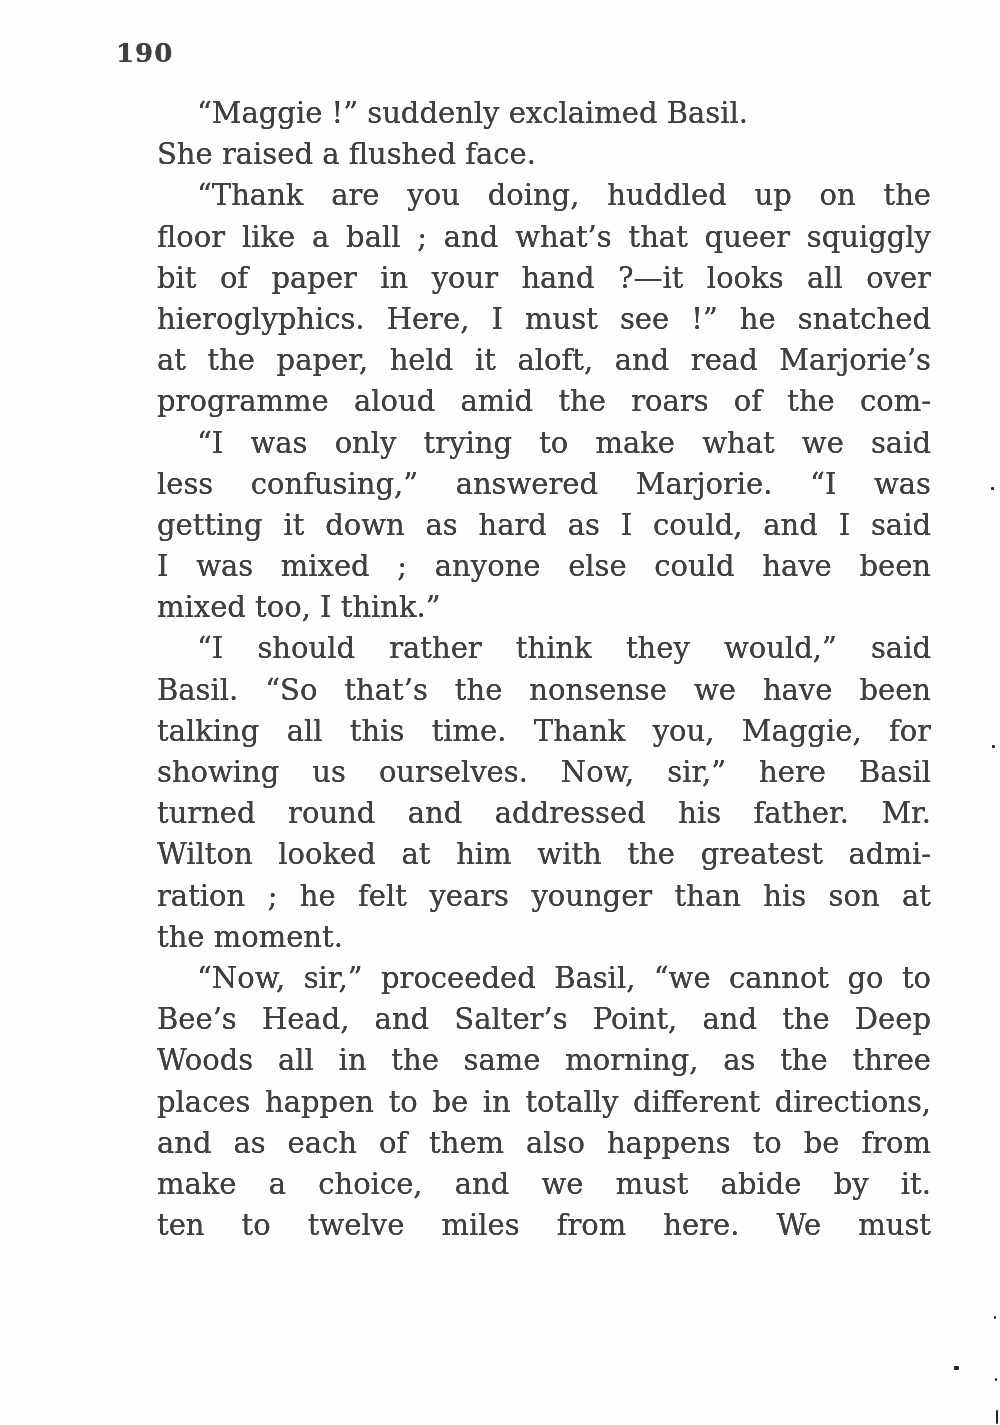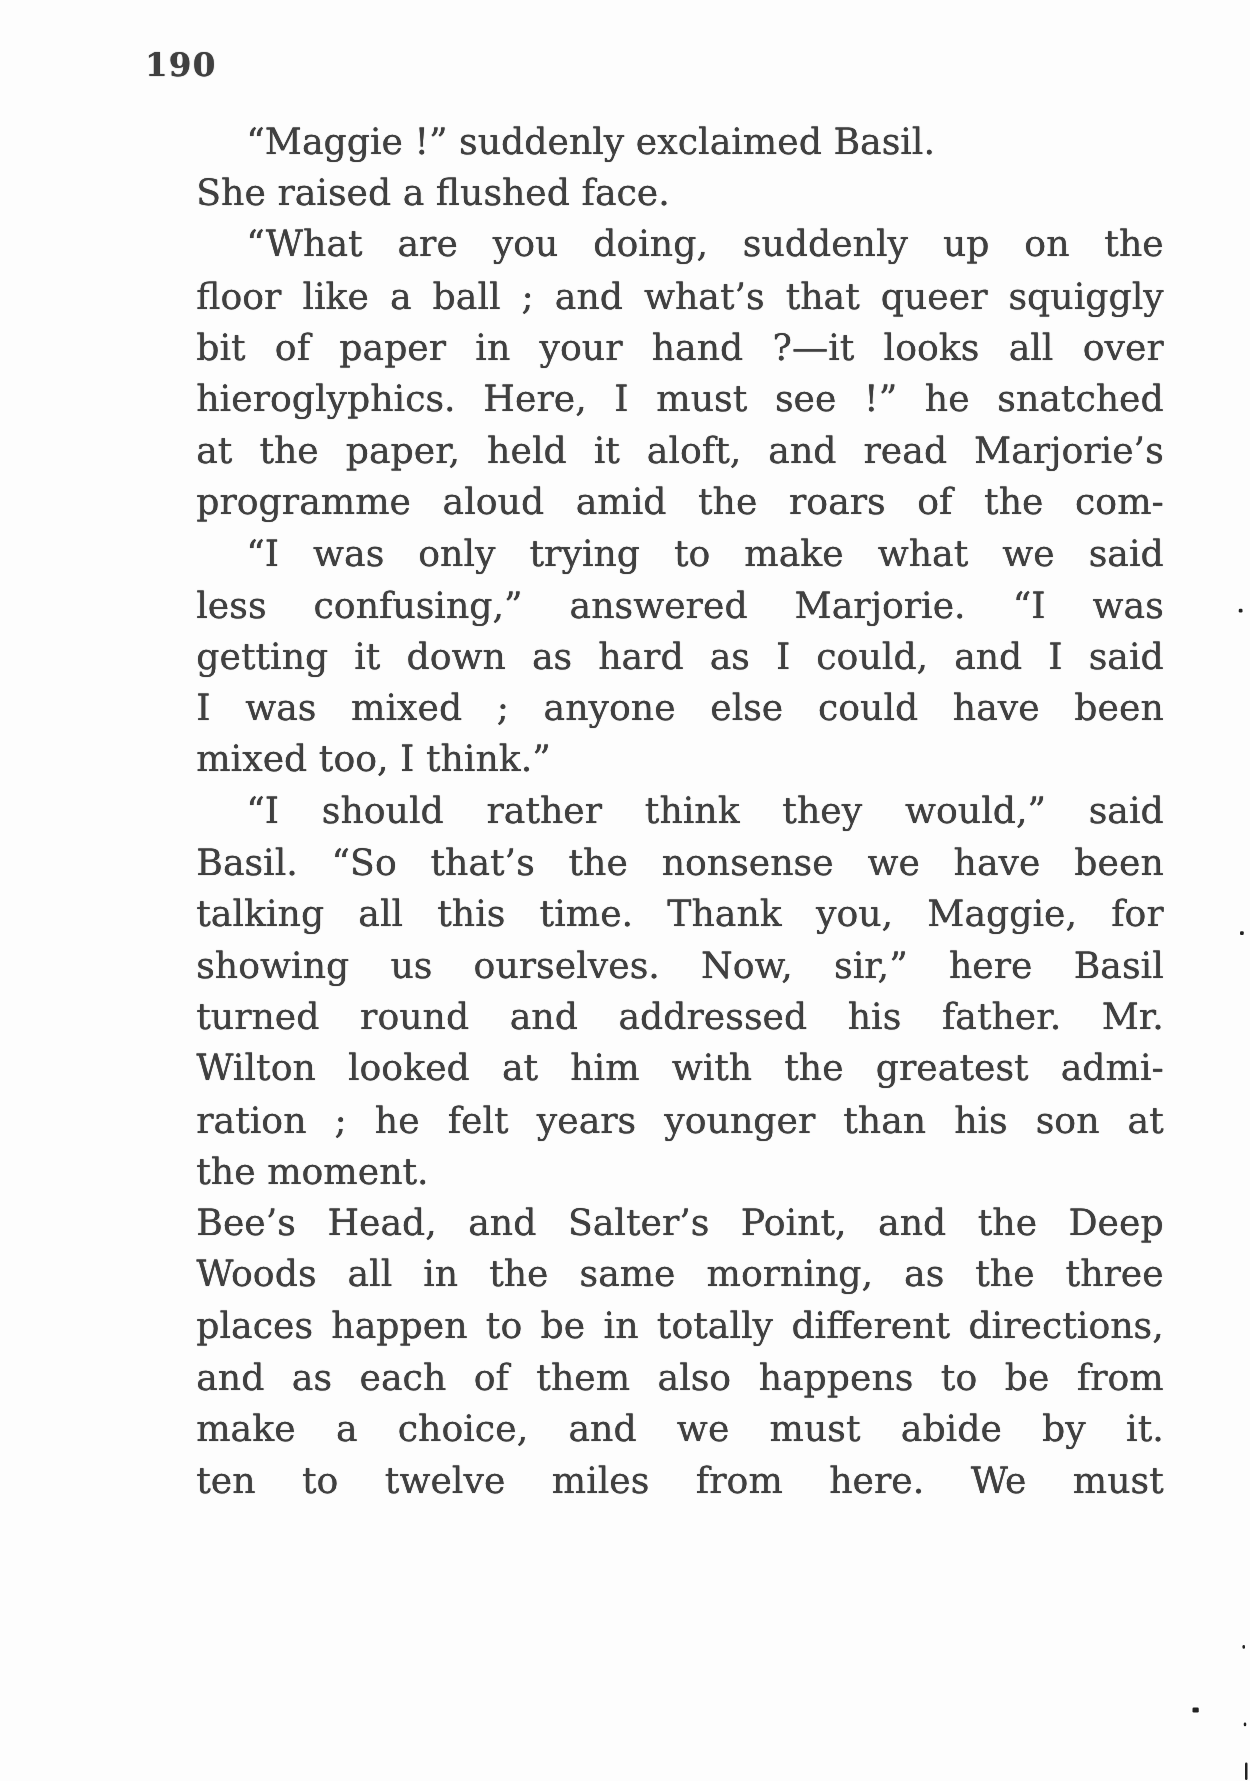--- a/index.html
+++ b/index.html
@@ -79,39 +79,40 @@
 
 <div class="page">
 
   <div class="header">
     <span class="pagenum">190</span>
   </div>
 
   <div class="body-text" id="text-body">
       <div class="line indent flush">“Maggie !” suddenly exclaimed Basil.</div>
       <div class="line flush">She raised a flushed face.</div>
-      <div class="line indent">“What are you doing, suddenly up on the</div>
+      <div class="line indent">“Thank are you doing, huddled up on the</div>
       <div class="line">floor like a ball ; and what’s that queer squiggly</div>
       <div class="line">bit of paper in your hand ?—it looks all over</div>
       <div class="line">hieroglyphics. Here, I must see !” he snatched</div>
       <div class="line">at the paper, held it aloft, and read Marjorie’s</div>
       <div class="line">programme aloud amid the roars of the com-</div>
       <div class="line indent">“I was only trying to make what we said</div>
       <div class="line">less confusing,” answered Marjorie. “I was</div>
       <div class="line">getting it down as hard as I could, and I said</div>
       <div class="line">I was mixed ; anyone else could have been</div>
       <div class="line flush">mixed too, I think.”</div>
       <div class="line indent">“I should rather think they would,” said</div>
       <div class="line">Basil. “So that’s the nonsense we have been</div>
       <div class="line">talking all this time. Thank you, Maggie, for</div>
       <div class="line">showing us ourselves. Now, sir,” here Basil</div>
       <div class="line">turned round and addressed his father. Mr.</div>
       <div class="line">Wilton looked at him with the greatest admi-</div>
       <div class="line">ration ; he felt years younger than his son at</div>
       <div class="line flush">the moment.</div>
+      <div class="line indent">“Now, sir,” proceeded Basil, “we cannot go to</div>
       <div class="line">Bee’s Head, and Salter’s Point, and the Deep</div>
       <div class="line">Woods all in the same morning, as the three</div>
       <div class="line">places happen to be in totally different directions,</div>
       <div class="line">and as each of them also happens to be from</div>
       <div class="line">make a choice, and we must abide by it.</div>
       <div class="line">ten to twelve miles from here. We must</div>
     </div>
 
   <div class="speck" style="left:991px; top:487px; width:3px; height:3px;"></div>
   <div class="speck" style="left:992px; top:745px; width:3px; height:3px;"></div>

